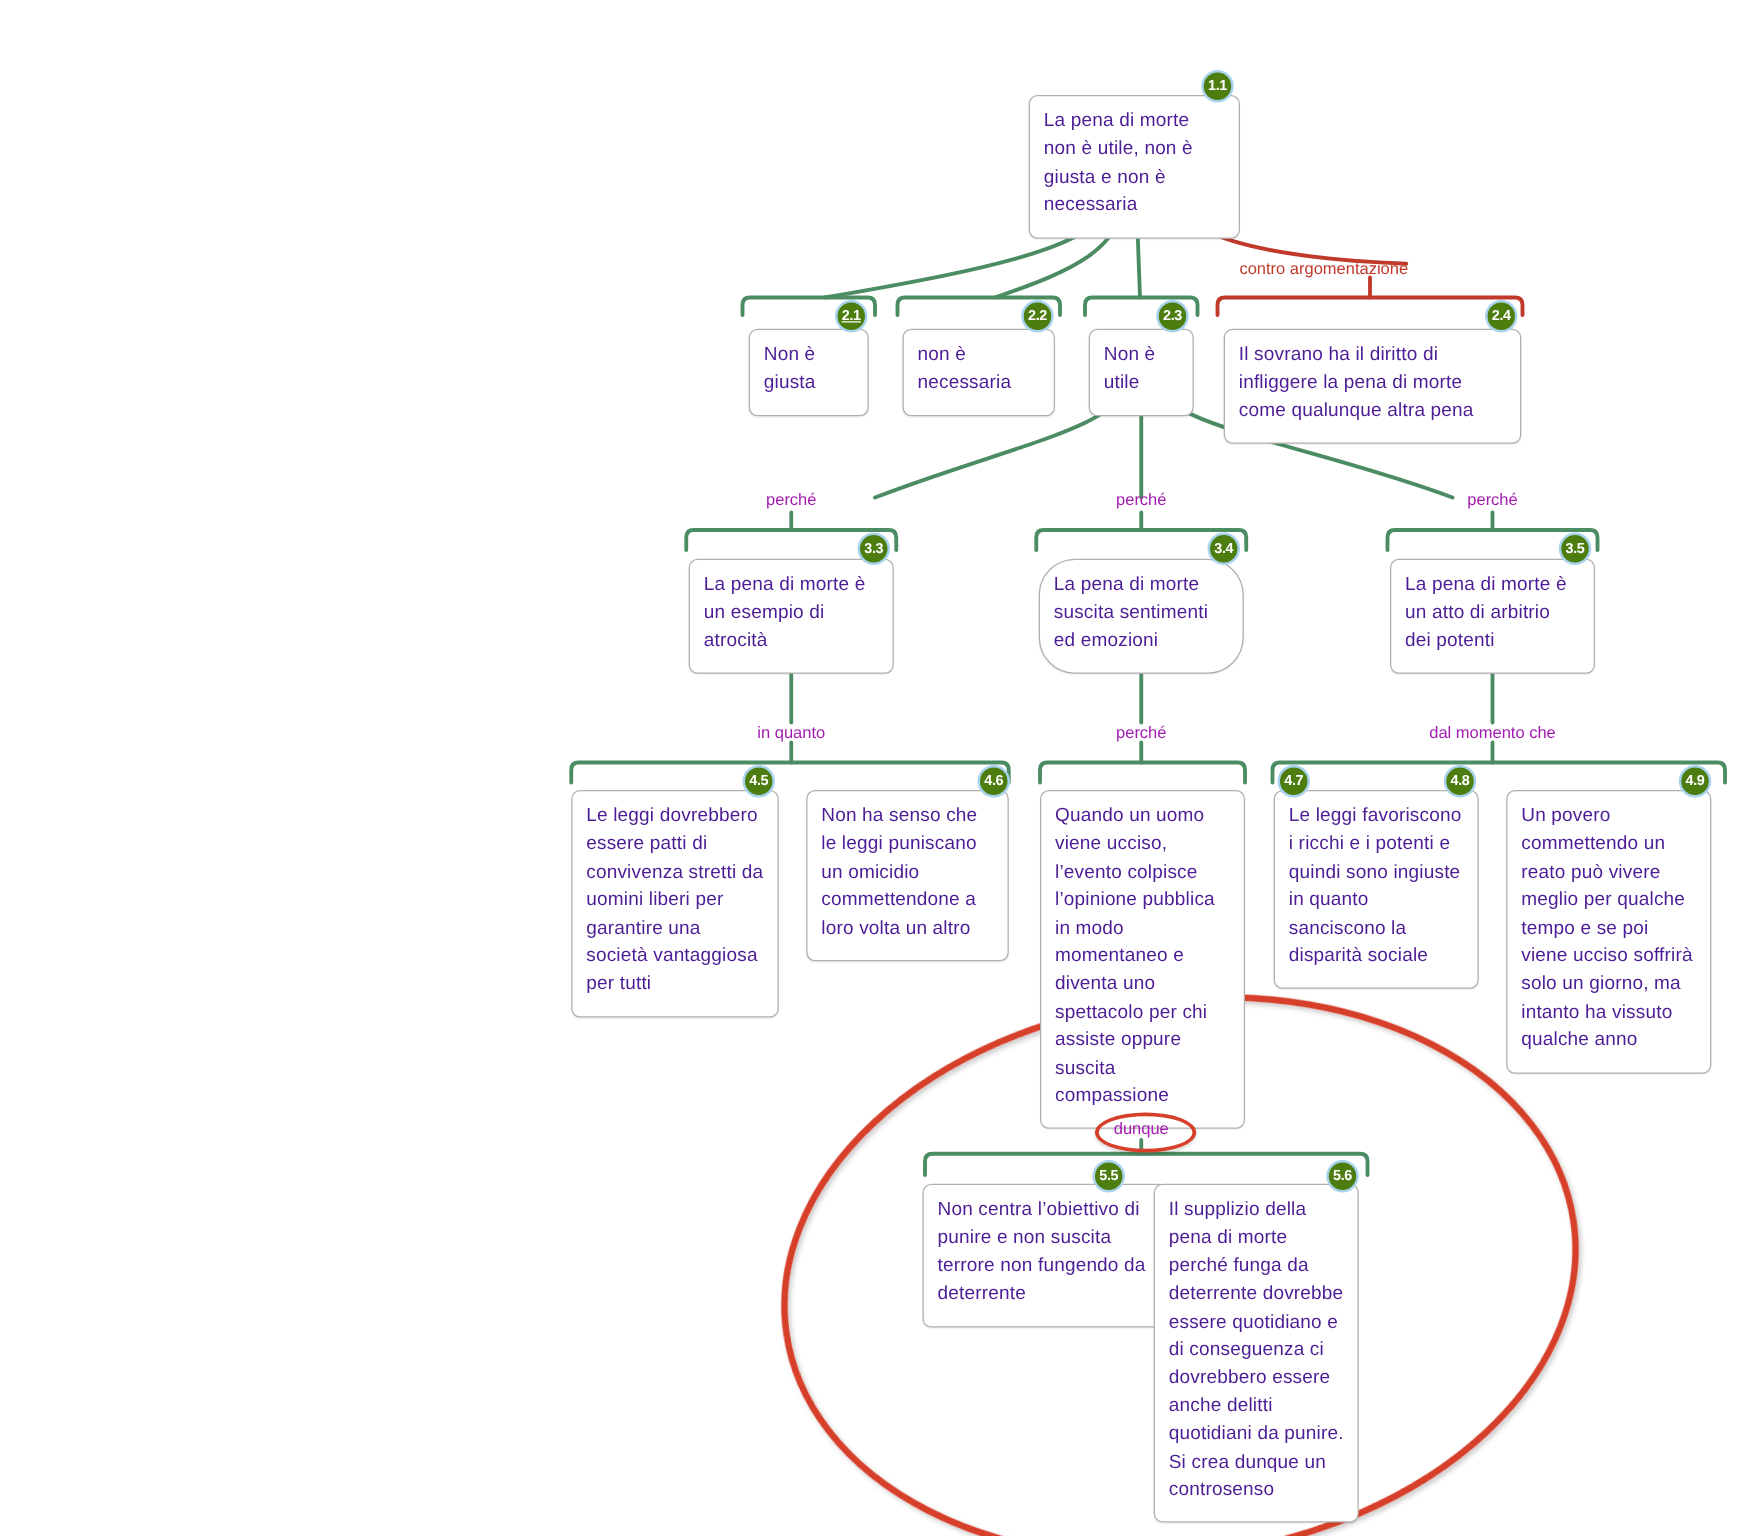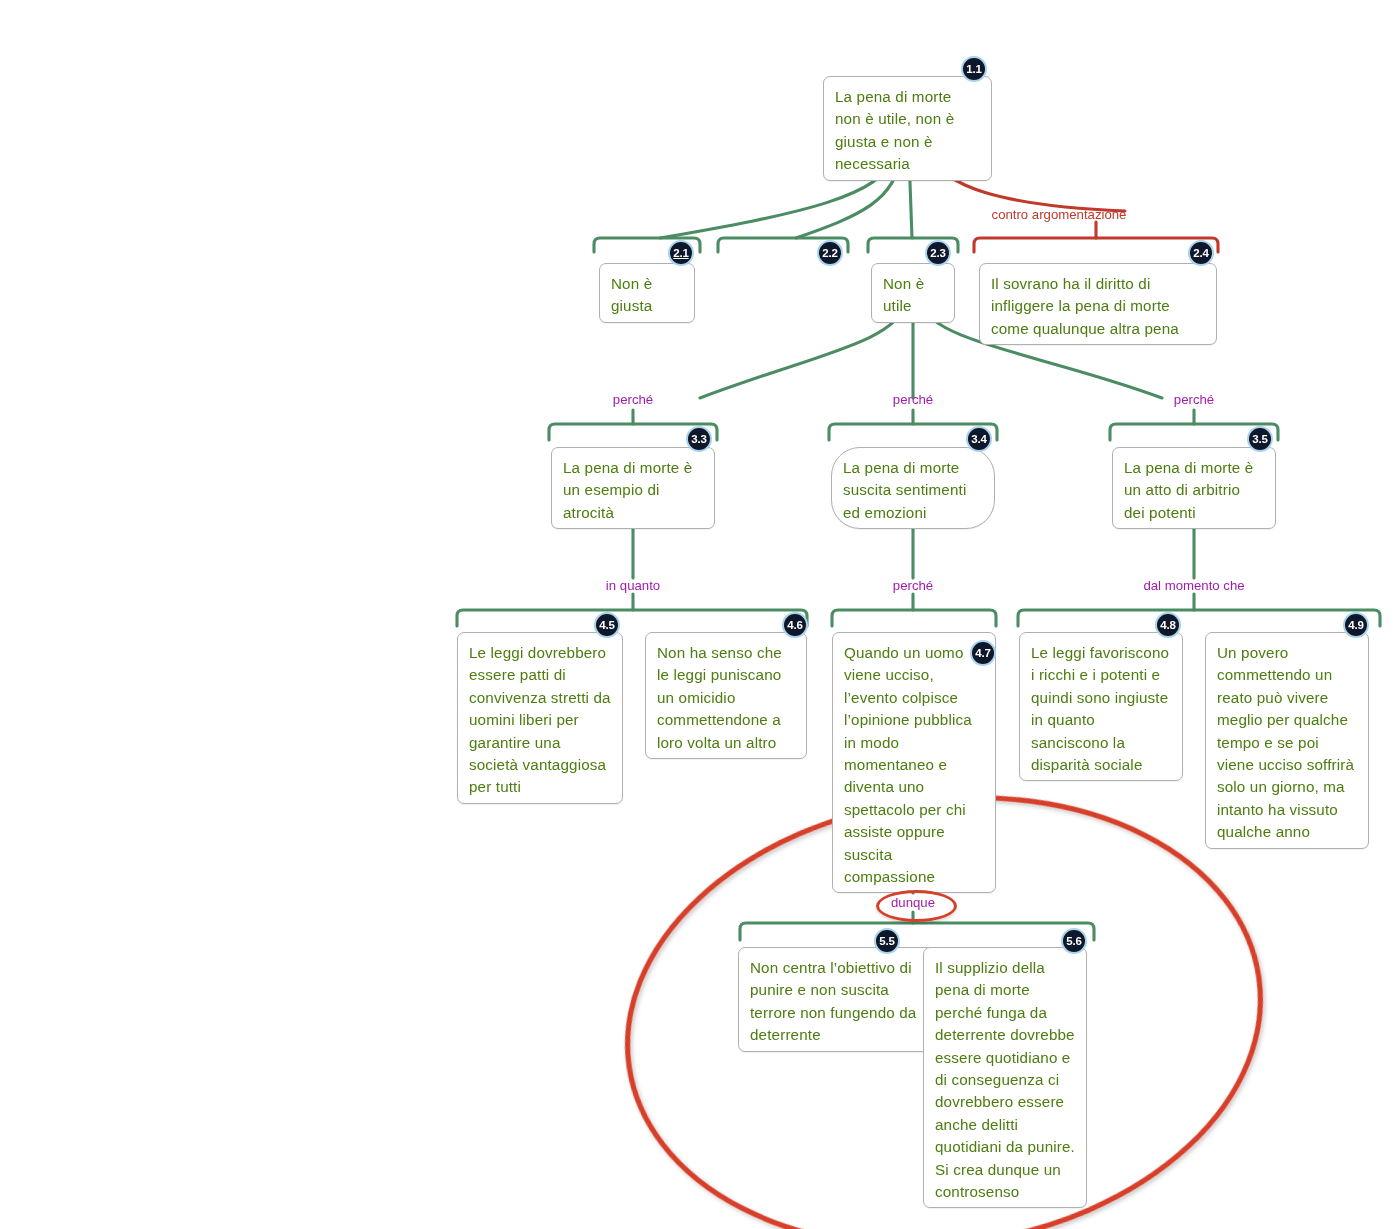--- a/index.html
+++ b/index.html
@@ -35,40 +35,40 @@
     height: 1229px;
   }
 
   
   .node {
     position: absolute;
     box-sizing: border-box;
     background: #ffffff;
     border: 1px solid #b0b0b0;
     border-radius: 7px;
-    padding: 9px 11px 4px 11px;
-    color: #4d7c0f;
+    padding: 9px 11px 14px 11px;
+    color: #4c1d95;
     font-size: 15.2px;
     line-height: 22.4px;
     letter-spacing: 0.01em;
     box-shadow: 0 1px 1px rgba(0,0,0,0.06);
     z-index: 5;
   }
   .node-text {
     display: block;
     white-space: pre-line;
   }
 
   
   .badge {
     position: absolute;
     width: 26px;
     height: 26px;
     border-radius: 50%;
-    background: #0f172a;
+    background: #4d7c0f;
     border: 2px solid #a8d3ec;
     color: #ffffff;
     font-size: 11.5px;
     font-weight: bold;
     line-height: 22px;
     text-align: center;
     letter-spacing: -0.02em;
     z-index: 9;
     box-sizing: border-box;
   }
@@ -170,20 +170,23 @@
     <div class="node" style="left:823px; top:76px; width:169px;">
       <span class="node-text">La pena di morte non è utile, non è giusta e non è necessaria</span>
     </div>
     <div class="badge" style="left:961px; top:56px;">1.1</div>
 
     <div class="node" style="left:599px; top:263px; width:96px;">
       <span class="node-text">Non è giusta</span>
     </div>
     <div class="badge" style="left:668px; top:240px;text-decoration:underline;">2.1</div>
 
+    <div class="node" style="left:722px; top:263px; width:122px;">
+      <span class="node-text">non è necessaria</span>
+    </div>
     <div class="badge" style="left:817px; top:240px;">2.2</div>
 
     <div class="node" style="left:871px; top:263px; width:84px;">
       <span class="node-text">Non è utile</span>
     </div>
     <div class="badge" style="left:925px; top:240px;">2.3</div>
 
     <div class="node" style="left:979px; top:263px; width:238px;">
       <span class="node-text">Il sovrano ha il diritto di infliggere la pena di morte come qualunque altra pena</span>
     </div>
@@ -210,21 +213,21 @@
     <div class="badge" style="left:594px; top:612px;">4.5</div>
 
     <div class="node" style="left:645px; top:632px; width:162px;">
       <span class="node-text">Non ha senso che le leggi puniscano un omicidio commettendone a loro volta un altro</span>
     </div>
     <div class="badge" style="left:782px; top:612px;">4.6</div>
 
     <div class="node" style="left:832px; top:632px; width:164px;">
       <span class="node-text">Quando un uomo viene ucciso, l’evento colpisce l’opinione pubblica in modo momentaneo e diventa uno spettacolo per chi assiste oppure suscita compassione</span>
     </div>
-    <div class="badge" style="left:970px; top:612px;margin-top:28px;">4.7</div>
+    <div class="badge" style="left:1022px; top:612px;">4.7</div>
 
     <div class="node" style="left:1019px; top:632px; width:164px;">
       <span class="node-text">Le leggi favoriscono i ricchi e i potenti e quindi sono ingiuste in quanto sanciscono la disparità sociale</span>
     </div>
     <div class="badge" style="left:1155px; top:612px;">4.8</div>
 
     <div class="node" style="left:1205px; top:632px; width:164px;">
       <span class="node-text">Un povero commettendo un reato può vivere meglio per qualche tempo e se poi viene ucciso soffrirà solo un giorno, ma intanto ha vissuto  qualche anno</span>
     </div>
     <div class="badge" style="left:1343px; top:612px;">4.9</div>

